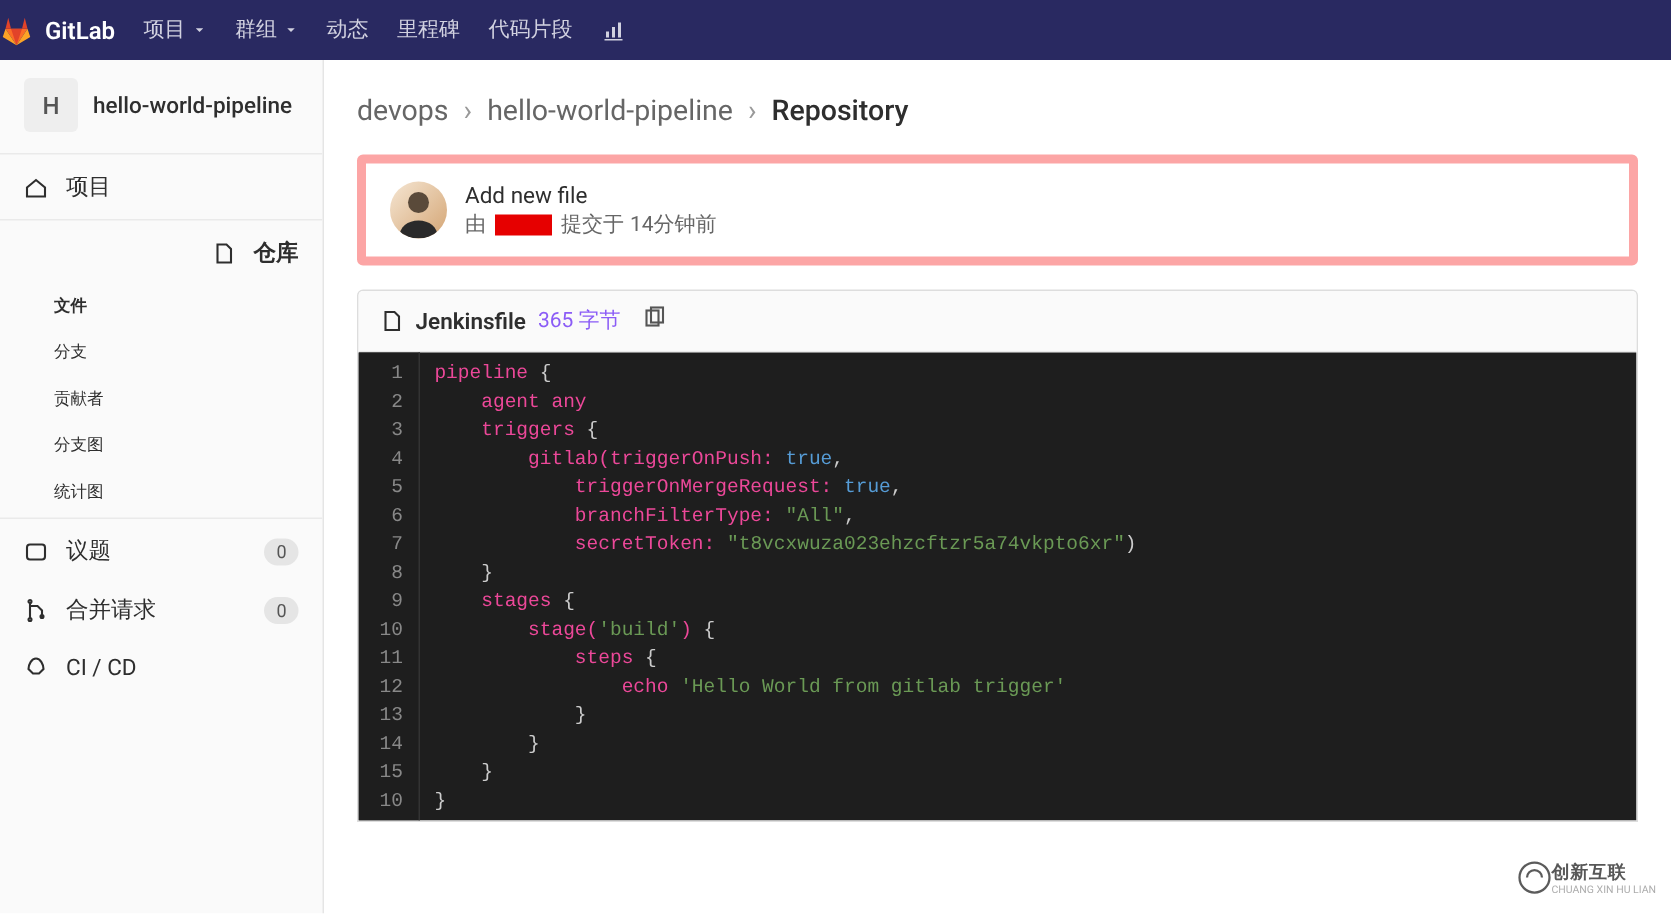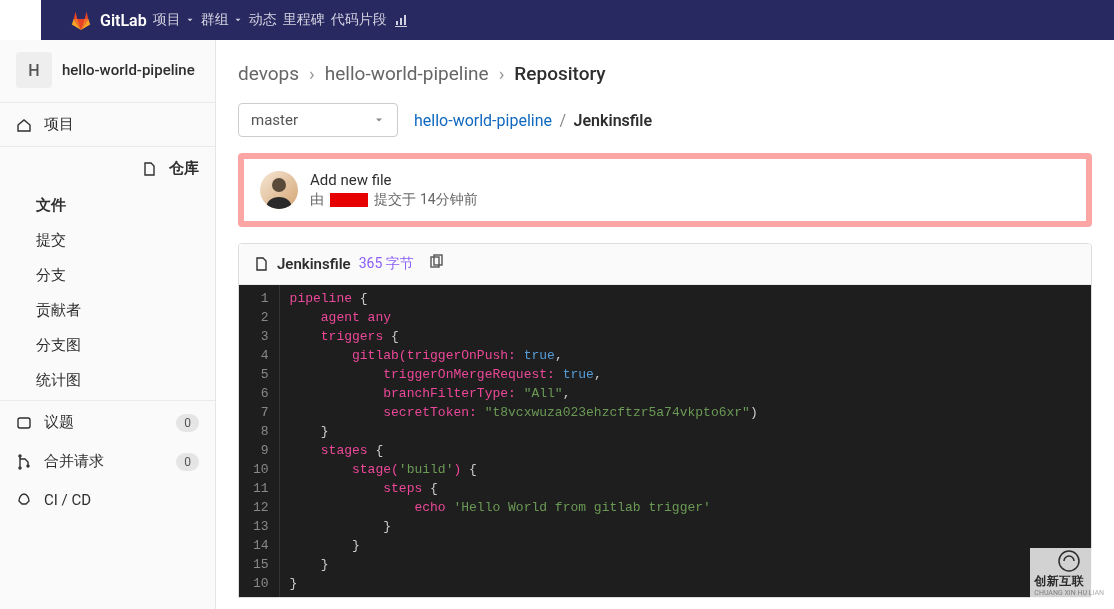--- a/index.html
+++ b/index.html
@@ -1,29 +1,29 @@
 <!DOCTYPE html>
 <html><head>
 <meta charset="utf-8">
 <style>
 * { box-sizing: border-box; margin: 0; padding: 0; }
 body { font-family: -apple-system, BlinkMacSystemFont, "Segoe UI", Roboto, sans-serif; font-size: 14px; color: #2e2e2e; background: #fff; width: 1114px; height: 609px; overflow: hidden; position: relative; }
-.header { background: #292961; height: 40px; display: flex; align-items: center; padding: 0 29px; color: #fff; gap: 6px; margin-left: 41px; }
+.header { background: #292961; height: 40px; display: flex; align-items: center; padding: 0 0; color: #fff; gap: 19px; }
 .logo-wrap { display: flex; align-items: center; gap: 8px; }
 .logo-text { font-weight: 600; font-size: 16px; color: #fff; }
 .nav-item { color: #d1d1e0; font-size: 14px; cursor: pointer; display: flex; align-items: center; gap: 4px; }
 .layout { display: flex; height: calc(100% - 40px); }
 .sidebar { width: 216px; background: #fafafa; border-right: 1px solid #e5e5e5; overflow-y: auto; }
 .proj-header { display: flex; align-items: center; gap: 10px; padding: 12px 16px; }
 .proj-avatar { width: 36px; height: 36px; background: #eee; border-radius: 4px; display: flex; align-items: center; justify-content: center; font-size: 16px; color: #555; font-weight: 500; }
 .proj-name { font-size: 15px; font-weight: 500; }
 .side-item { display: flex; align-items: center; gap: 12px; padding: 10px 16px; cursor: pointer; color: #2e2e2e; font-size: 15px; }
 .side-item.active { font-weight: 600; justify-content: flex-end; }
 .side-sep { border-top: 1px solid #eaeaea; margin: 2px 0; }
-.side-sub { padding: 8px 16px 8px 36px; cursor: pointer; font-size: 15px; color: #2e2e2e; }
+.side-sub { padding: 8px 16px 8px 36px; cursor: pointer; font-size: 11px; color: #2e2e2e; }
 .side-sub.active { font-weight: 600; }
 .side-item .badge { margin-left: auto; background: #e5e5e5; border-radius: 10px; padding: 0 8px; font-size: 12px; color: #555; line-height: 18px; }
 .main { flex: 1; padding: 16px 22px; overflow-y: auto; background: #fff; position: relative; }
 .breadcrumb { display: flex; align-items: center; gap: 10px; color: #666; padding: 6px 0 18px 0; font-size: 19px; }
 .breadcrumb .sep { color: #999; }
 .breadcrumb .current { color: #2e2e2e; font-weight: 500; }
 .file-nav { display: flex; align-items: center; gap: 16px; margin-bottom: 16px; }
 .branch-select { border: 1px solid #ccc; border-radius: 4px; padding: 7px 12px; width: 160px; display: flex; justify-content: space-between; align-items: center; background: #fff; cursor: pointer; color: #555; font-size: 15px; }
 .path-seg { color: #1068bf; cursor: pointer; font-size: 16px; }
 .path-sep { color: #888; margin: 0 4px; font-size: 16px; }
@@ -40,21 +40,21 @@
 .file-size { color: #8b5cf6; font-size: 14px; }
 .copy-btn { margin-left: 6px; cursor: pointer; color: #555; }
 .code-area { display: flex; background: #1e1e1e; font-family: "SFMono-Regular", Consolas, "Liberation Mono", Menlo, monospace; font-size: 13px; line-height: 19px; }
 .line-nos { background: #1e1e1e; color: #888; text-align: right; padding: 4px 10px 4px 14px; user-select: none; border-right: 1px solid #333; }
 .code-body { padding: 4px 10px; color: #ccc; white-space: pre; flex: 1; overflow-x: auto; }
 .tok-kw { color: #ec4899; }
 .tok-bool { color: #569cd6; }
 .tok-str { color: #6a9955; }
 .tok-punc { color: #ccc; }
 .icon-svg { width: 16px; height: 16px; fill: currentColor; flex-shrink: 0; }
-.watermark { position: absolute; right: 6px; bottom: 10px; display: flex; align-items: center; gap: 0; opacity: 0.8; background: #fff; padding: 2px 4px; flex-direction: column; }
+.watermark { position: absolute; right: 6px; bottom: 10px; display: flex; align-items: center; gap: 0; opacity: 0.8; background: #fff; padding: 2px 4px; }
 .watermark-text { font-size: 12px; font-weight: 700; letter-spacing: 0.5px; }
 .watermark-sub { font-size: 7px; color: #999; display: block; line-height: 1; }
 </style>
 </head>
 <body>
 
 <div class="header">
   <div class="logo-wrap">
     <svg class="icon-svg" viewBox="0 0 24 24" style="width:22px;height:22px">
         <path fill="#fc6d26" d="M12 23L4 11h16z"></path>
@@ -100,21 +100,20 @@
       <span>项目</span>
     </div>
     <div class="side-sep"></div>
     <div class="side-item active">
       <svg class="icon-svg" viewBox="0 0 16 16">
           <path fill="none" stroke="currentColor" stroke-width="1.4" d="M4 2h6l3 3v9H4z"></path>
         </svg>
       <span>仓库</span>
     </div>
     <div class="side-sub active">文件</div>
-    <div class="side-sub">提交</div>
     <div class="side-sub">分支</div>
     <div class="side-sub">贡献者</div>
     <div class="side-sub">分支图</div>
     <div class="side-sub">统计图</div>
     <div class="side-sep"></div>
     <div class="side-item">
       <svg class="icon-svg" viewBox="0 0 16 16">
           <rect x="2" y="3" width="12" height="10" rx="2" fill="none" stroke="currentColor" stroke-width="1.4"></rect>
         </svg>
       <span>议题</span>
@@ -137,33 +136,20 @@
 
   <div class="main">
     <div class="breadcrumb">
       <span>devops</span>
       <span class="sep">›</span>
       <span>hello-world-pipeline</span>
       <span class="sep">›</span>
       <span class="current">Repository</span>
     </div>
 
-    <div class="file-nav">
-      <div class="branch-select">
-        <span>master</span>
-        <svg class="icon-svg" viewBox="0 0 16 16" style="width:12px;height:12px">
-            <path d="M4 6l4 4 4-4z" fill="#888"></path>
-          </svg>
-      </div>
-      <div>
-        <span class="path-seg">hello-world-pipeline</span>
-        <span class="path-sep">/</span>
-        <span class="path-current">Jenkinsfile</span>
-      </div>
-    </div>
 
     <div class="commit-box">
       <div class="avatar-img">
         <svg viewBox="0 0 38 38" width="38" height="38">
             <circle cx="19" cy="14" r="7" fill="#5a4a3a"></circle>
             <path d="M6 38c0-8 6-12 13-12s13 4 13 12z" fill="#2a2a2a"></path>
           </svg>
       </div>
       <div class="commit-info">
         <div class="commit-title">Add new file</div>

